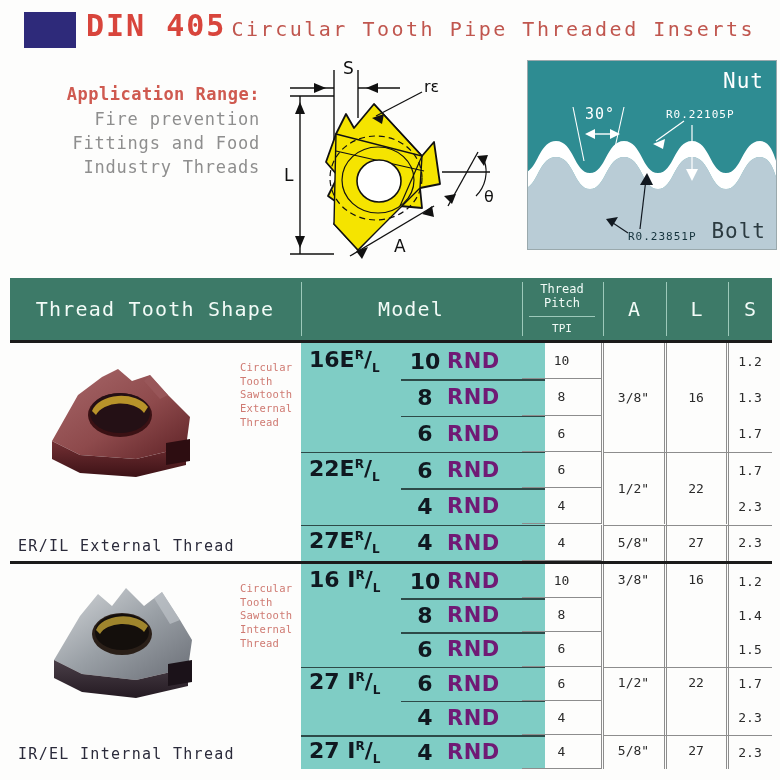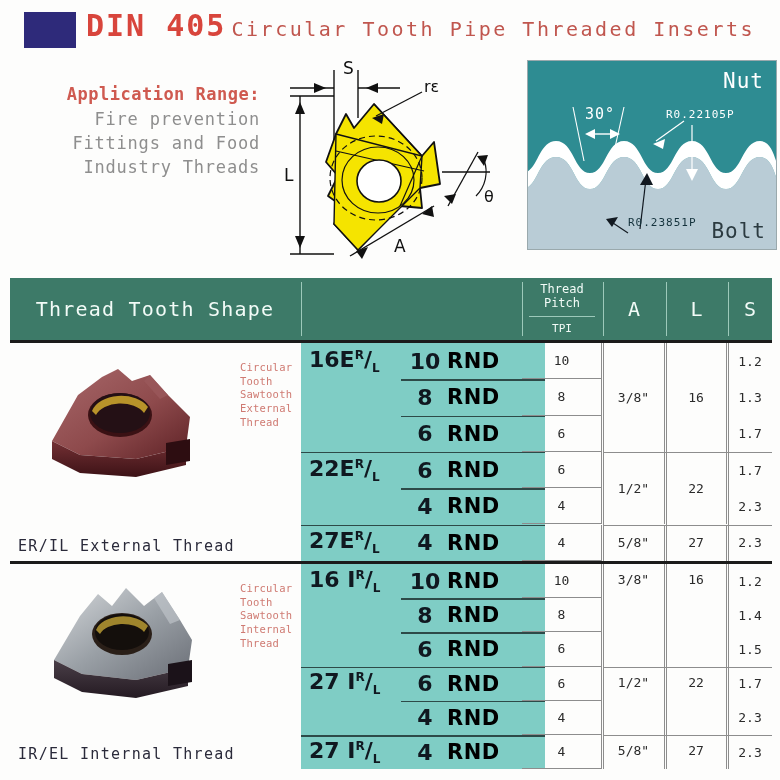--- a/index.html
+++ b/index.html
@@ -31,21 +31,21 @@
 
   
   .profile{position:absolute;left:527px;top:60px;width:248px;height:188px;
            border:1px solid #9aa9ad;background:#2e8c92;overflow:hidden;}
   .pf-lbl{position:absolute;color:#ffffff;font-size:21px;letter-spacing:1px;
           font-family:"DejaVu Sans Mono","Liberation Mono",monospace;}
   .pf-nut{right:12px;top:8px;}
   .pf-bolt{right:10px;bottom:6px;color:#2b3a40;}
   .pf-30{left:57px;top:44px;font-size:15px;color:#fff;}
   .pf-r1{left:138px;top:47px;font-size:11px;color:#fff;}
-  .pf-r2{left:100px;bottom:20px;font-size:11px;color:#14323c;}
+  .pf-r2{left:100px;bottom:6px;font-size:11px;color:#14323c;}
 
   
   .tbl{position:absolute;left:10px;top:278px;width:762px;}
   .thead{position:relative;height:62px;background:#3d7a68;border-bottom:3px solid #1b1b1b;}
   .th{position:absolute;top:0;height:62px;color:#f2fbf7;
       display:flex;align-items:center;justify-content:center;
       font-family:"DejaVu Sans Mono","Liberation Mono",monospace;}
   .th-sep{position:absolute;top:4px;height:54px;width:1px;background:#9dc9ba;}
   .th-shape{left:0;width:290px;font-size:20px;letter-spacing:1.2px;}
   .th-model{left:291px;width:220px;font-size:20px;letter-spacing:1.2px;}
@@ -71,21 +71,21 @@
             font-family:"DejaVu Sans Mono","Liberation Mono",monospace;}
 
   .modelcol{position:absolute;left:291px;top:0;width:244px;height:100%;background:#7fcdc5;}
   .mrow{position:relative;height:33.333%;display:flex;align-items:center;}
   .sec2 .mrow{height:33.333%;}
   .mcode{position:absolute;left:8px;font-size:22px;font-weight:bold;color:#101820;
          font-family:"DejaVu Sans","Liberation Sans",sans-serif;white-space:nowrap;}
   .mcode sup{font-size:12px;vertical-align:super;}
   .mcode sub{font-size:12px;vertical-align:sub;}
   .mnum{position:absolute;left:106px;width:36px;text-align:center;font-size:22px;font-weight:bold;color:#101820;}
-  .mrnd{position:absolute;left:146px;font-size:21px;font-weight:bold;color:#000000;letter-spacing:0.5px;}
+  .mrnd{position:absolute;left:146px;font-size:21px;font-weight:bold;color:#701a75;letter-spacing:0.5px;}
   .mdiv-short{position:absolute;left:100px;right:0;height:1.5px;background:#2d4a48;}
   .mdiv-full{position:absolute;left:0;right:0;height:1.5px;background:#2d4a48;}
 
   .numgrid{position:absolute;left:512px;top:0;right:0;height:100%;}
   .cell{position:absolute;box-sizing:border-box;display:flex;justify-content:center;
         font-size:13px;color:#2b2b2b;
         font-family:"DejaVu Sans Mono","Liberation Mono",monospace;}
   .c-pitch{left:0;width:80px;border-right:1px solid #8d8d8d;border-bottom:1px solid #8d8d8d;align-items:center;}
   .c-a{left:81px;width:62px;border-right:1px solid #8d8d8d;}
   .c-l{left:144px;width:61px;border-right:1px solid #8d8d8d;}
@@ -214,20 +214,21 @@
     <div class="pf-lbl pf-30">30°</div>
     <div class="pf-lbl pf-r1">R0.22105P</div>
     <div class="pf-lbl pf-r2">R0.23851P</div>
   </div>
 
   <div class="tbl">
 
     <div class="thead">
       <div class="th th-shape">Thread Tooth Shape</div>
       <div class="th-sep" style="left:291px"></div>
+      <div class="th th-model">Model</div>
       <div class="th-sep" style="left:512px"></div>
       <div class="th th-pitch">
         <div class="tp-top">
           <div>Thread</div>
           <div>Pitch</div>
         </div>
         <div class="tp-div"></div>
         <div class="tp-bot">TPI</div>
       </div>
       <div class="th-sep" style="left:593px"></div>

